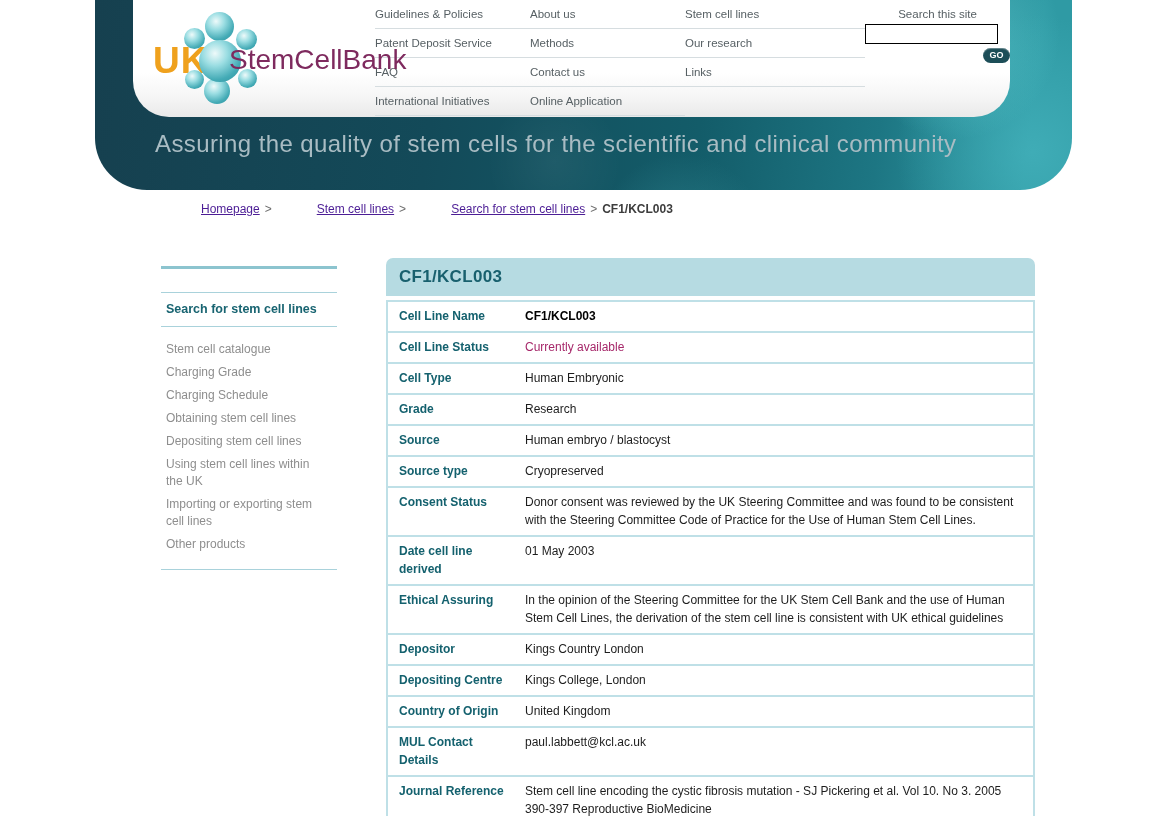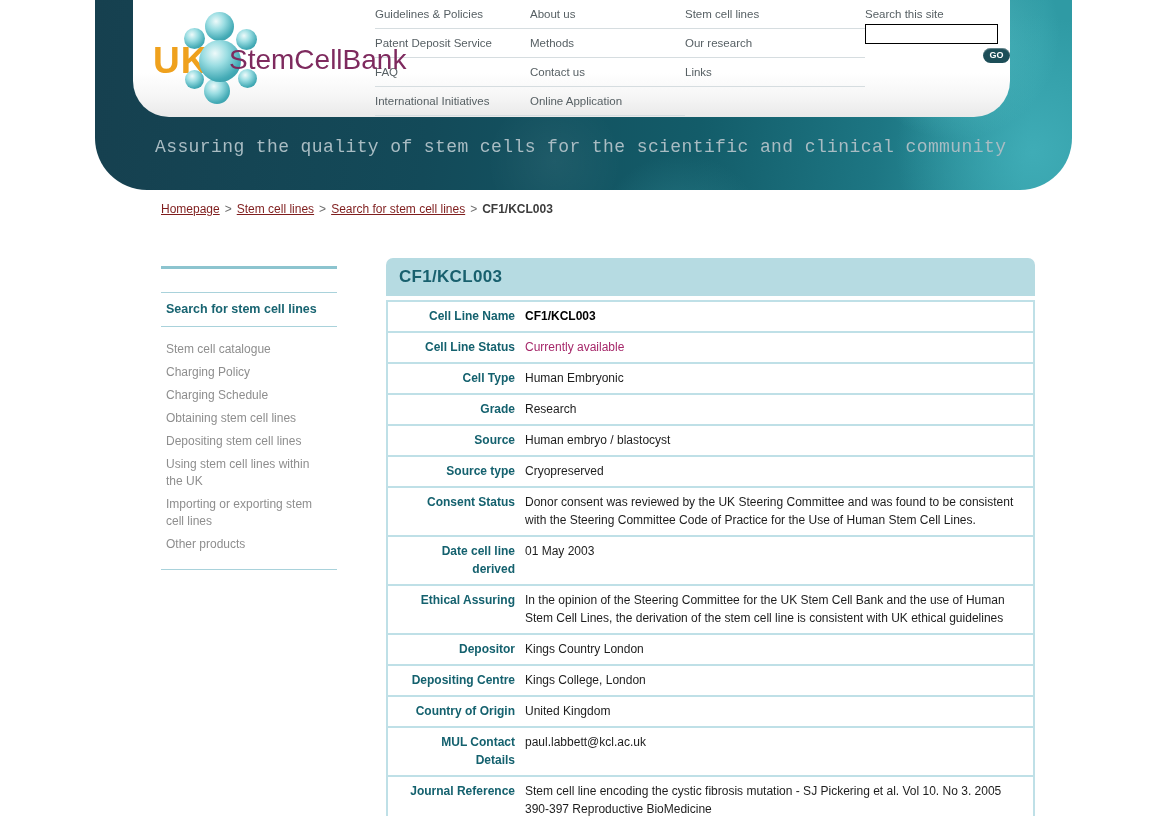--- a/index.html
+++ b/index.html
@@ -48,42 +48,42 @@
   
   .topnav { position:absolute; left:242px; top:0; width:635px; display:flex; }
   .nav-col { display:flex; flex-direction:column; }
   .nav-col1 { width:155px; } .nav-col2 { width:155px; } .nav-col3 { width:180px; } .nav-col4 { width:145px; }
   .nav-item {
     height:29px; display:flex; align-items:center;
     font-size:11.5px; color:#565f63; border-bottom:1px solid #d6dde0; cursor:pointer;
     padding-right:8px;
   }
   .search-block { padding-top:5px; }
-  .search-label { font-size:11.5px; color:#565f63; margin:3px 0 4px 0; }
+  .search-label { font-size:11.5px; color:#565f63; margin:3px 0 4px 0;text-align:center; }
   .search-input {
     width:133px; height:20px; border:1px solid #000; background:#fff;
     font-size:11px; padding:1px 3px; outline:none;
   }
   .go-row { display:flex; justify-content:flex-end; margin-top:4px; padding-right:0; }
   .go-btn {
     width:27px; height:15px; border:none; border-radius:9px;
     background:#1d4e58; color:#fff; font-size:9px; font-weight:bold;
     line-height:13px; text-align:center; cursor:pointer; padding:0;
     box-shadow:inset 0 1px 1px rgba(255,255,255,0.35);
   }
 
   
   .tagline {
-    position:absolute; left:60px; top:137px;
-    font-size:18px; color:#a9bcc3; letter-spacing:0.4px;font-family:Liberation Mono, monospace;
+    position:absolute; left:60px; top:130px;
+    font-size:24px; color:#a9bcc3; letter-spacing:0.4px;
   }
 
   
   .breadcrumb { position:absolute; left:161px; top:202px; font-size:12px; color:#6d6d6d; }
-  .breadcrumb a { color:#7f1d1d; text-decoration:underline; cursor:pointer; }
+  .breadcrumb a { color:#4c1d95; text-decoration:underline; cursor:pointer;margin-left:40px; }
   .crumb-sep { margin:0 5px; text-decoration:none; }
   .crumb-current { font-weight:bold; color:#3d3d3d; }
 
   
   .sidebar { position:absolute; left:161px; top:266px; width:176px; }
   .sb-line-thick { height:3px; background:#8cc4cf; }
   .sb-gap { height:23px; }
   .sb-line { height:1px; background:#a9d2db; }
   .sb-title { padding:9px 0 10px 5px; font-size:12.5px; font-weight:bold; color:#186471; cursor:pointer; }
   .sb-list { list-style:none; margin:0; padding:14px 0 10px 5px; }
@@ -94,21 +94,21 @@
   .main { position:absolute; left:386px; top:258px; width:649px; }
   .main-header {
     height:38px; background:#b6dbe2; border-radius:7px 7px 0 0;
     line-height:38px; padding-left:13px;
     font-size:17px; font-weight:bold; color:#18606e; letter-spacing:0.3px;
   }
   .detail-table { margin-top:4px; border:2px solid #bfe0e7; border-bottom:none; }
   .drow { display:flex; background:#fff; border-bottom:2px solid #bfe0e7; padding:5px 0 6px 0; }
   .dlabel {
     width:133px; min-width:133px; padding-left:11px; padding-right:6px;
-    font-size:12px; font-weight:bold; color:#14616e; line-height:18px;text-align:right;
+    font-size:12px; font-weight:bold; color:#14616e; line-height:18px;
   }
   .dvalue { flex:1; padding-left:4px; padding-right:12px; font-size:12px; color:#1d1d1d; line-height:18px; }
   .dvalue.strong { font-weight:bold; color:#000; }
   .dvalue.status { color:#a6286a; }
 </style>
 </head>
 <body>
 
 <div class="banner-wrap">
   <div class="header-panel">
@@ -165,21 +165,21 @@
 </div>
 
 <div class="sidebar">
   <div class="sb-line-thick"></div>
   <div class="sb-gap"></div>
   <div class="sb-line"></div>
   <div class="sb-title">Search for stem cell lines</div>
   <div class="sb-line"></div>
   <ul class="sb-list">
     <li>Stem cell catalogue</li>
-    <li>Charging Policy</li>
+    <li>Charging Grade</li>
     <li>Charging Schedule</li>
     <li>Obtaining stem cell lines</li>
     <li>Depositing stem cell lines</li>
     <li class="wrap2">Using stem cell lines within the UK</li>
     <li class="wrap2">Importing or exporting stem cell lines</li>
     <li>Other products</li>
   </ul>
   <div class="sb-line"></div>
 </div>
 

